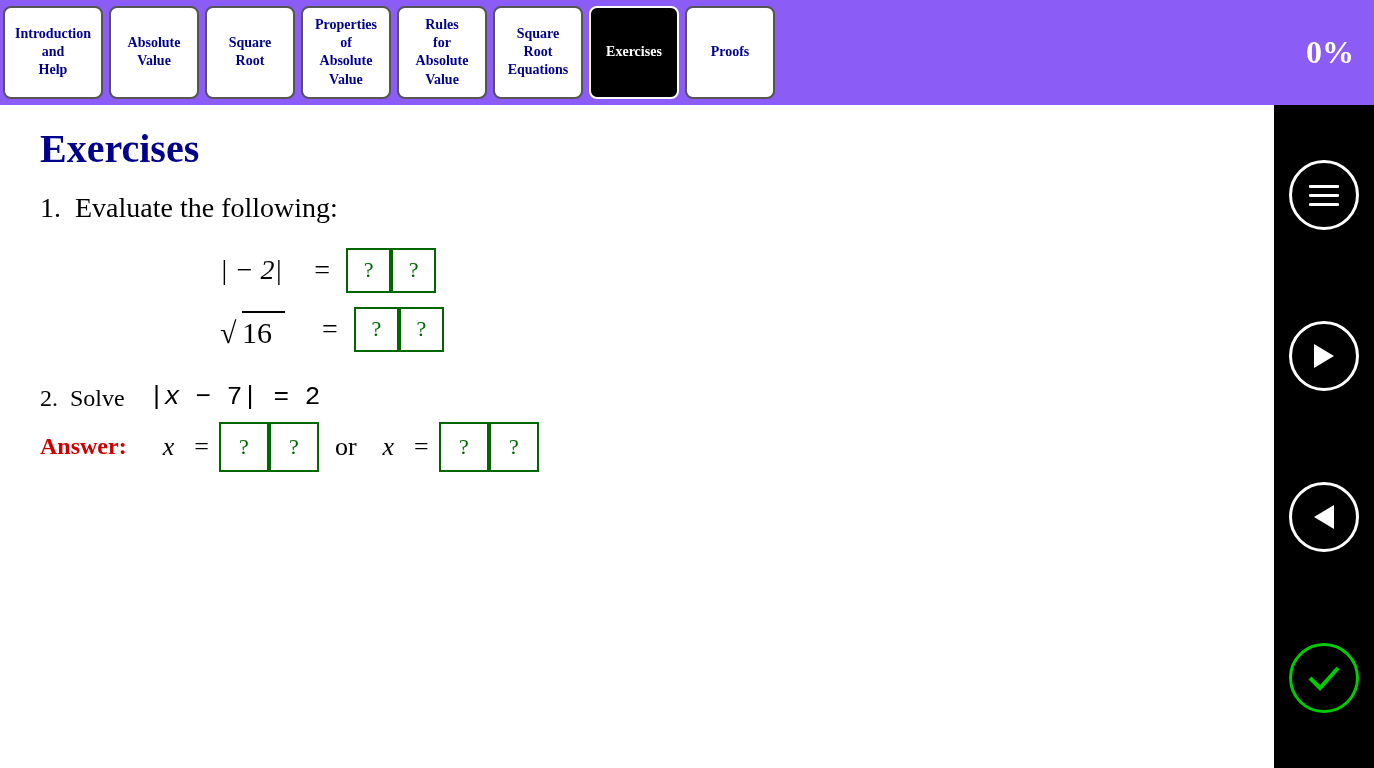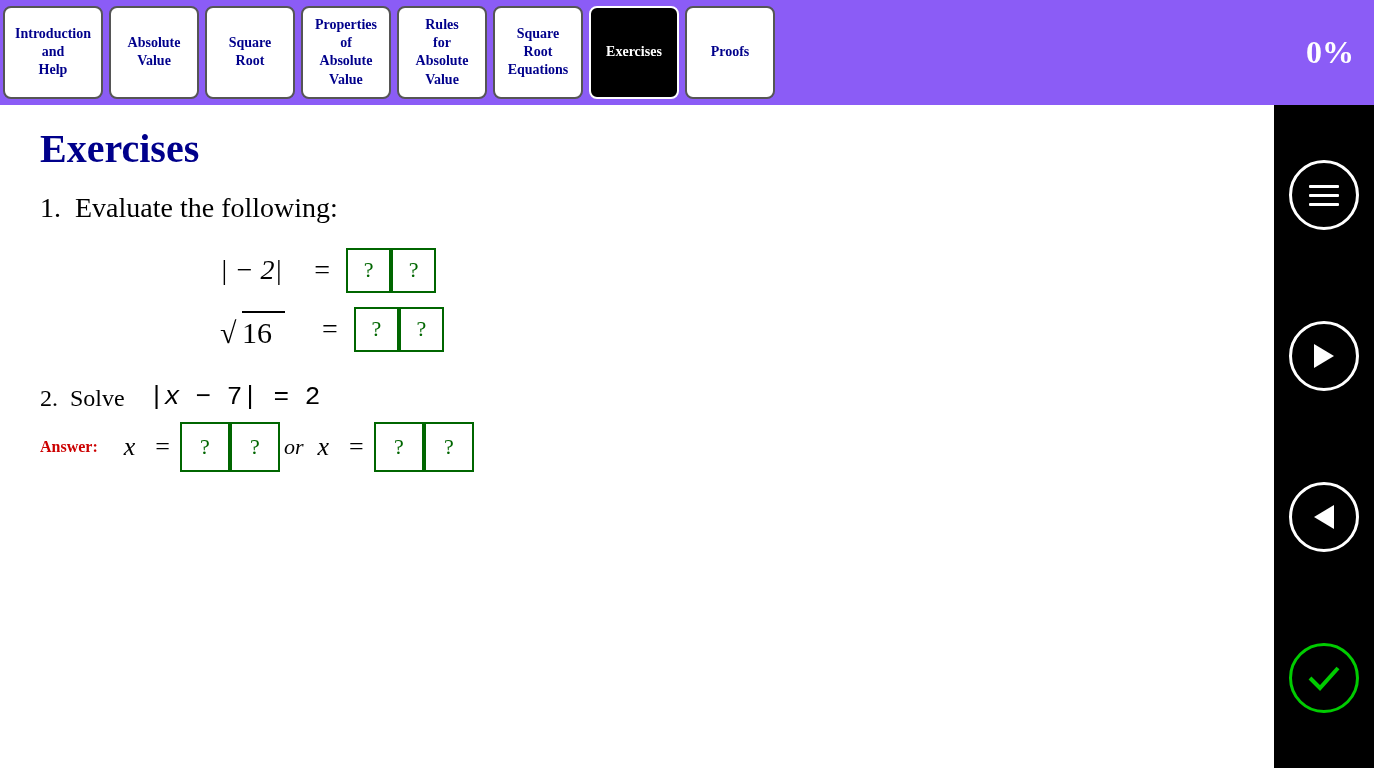--- a/index.html
+++ b/index.html
@@ -177,35 +177,34 @@
     .problem-2-line {
       display: flex;
       align-items: flex-end;
       font-size: 24px;
       margin-bottom: 10px;
     }
 
     .answer-label {
       color: #cc0000;
       font-weight: bold;
-      font-size: 16px;
-      margin-right: 16px;
+      font-size: 24px;
+      margin-right: 26px;
     }
 
     .answer-line {
       display: flex;
       align-items: center;
       font-size: 24px;
       margin-left: 0px;
     }
 
     .or-text {
-      font-size: 22px;
-      margin: 0 4px;
-      font-style: italic;
+      font-size: 26px;
+      margin: 0 16px;
     }
   </style>
 </head>
 <body>
 
 <div id="nav-bar">
   <div class="nav-tab">Introduction<br>and<br>Help</div>
   <div class="nav-tab">Absolute<br>Value</div>
   <div class="nav-tab">Square<br>Root</div>
   <div class="nav-tab">Properties<br>of<br>Absolute<br>Value</div>

